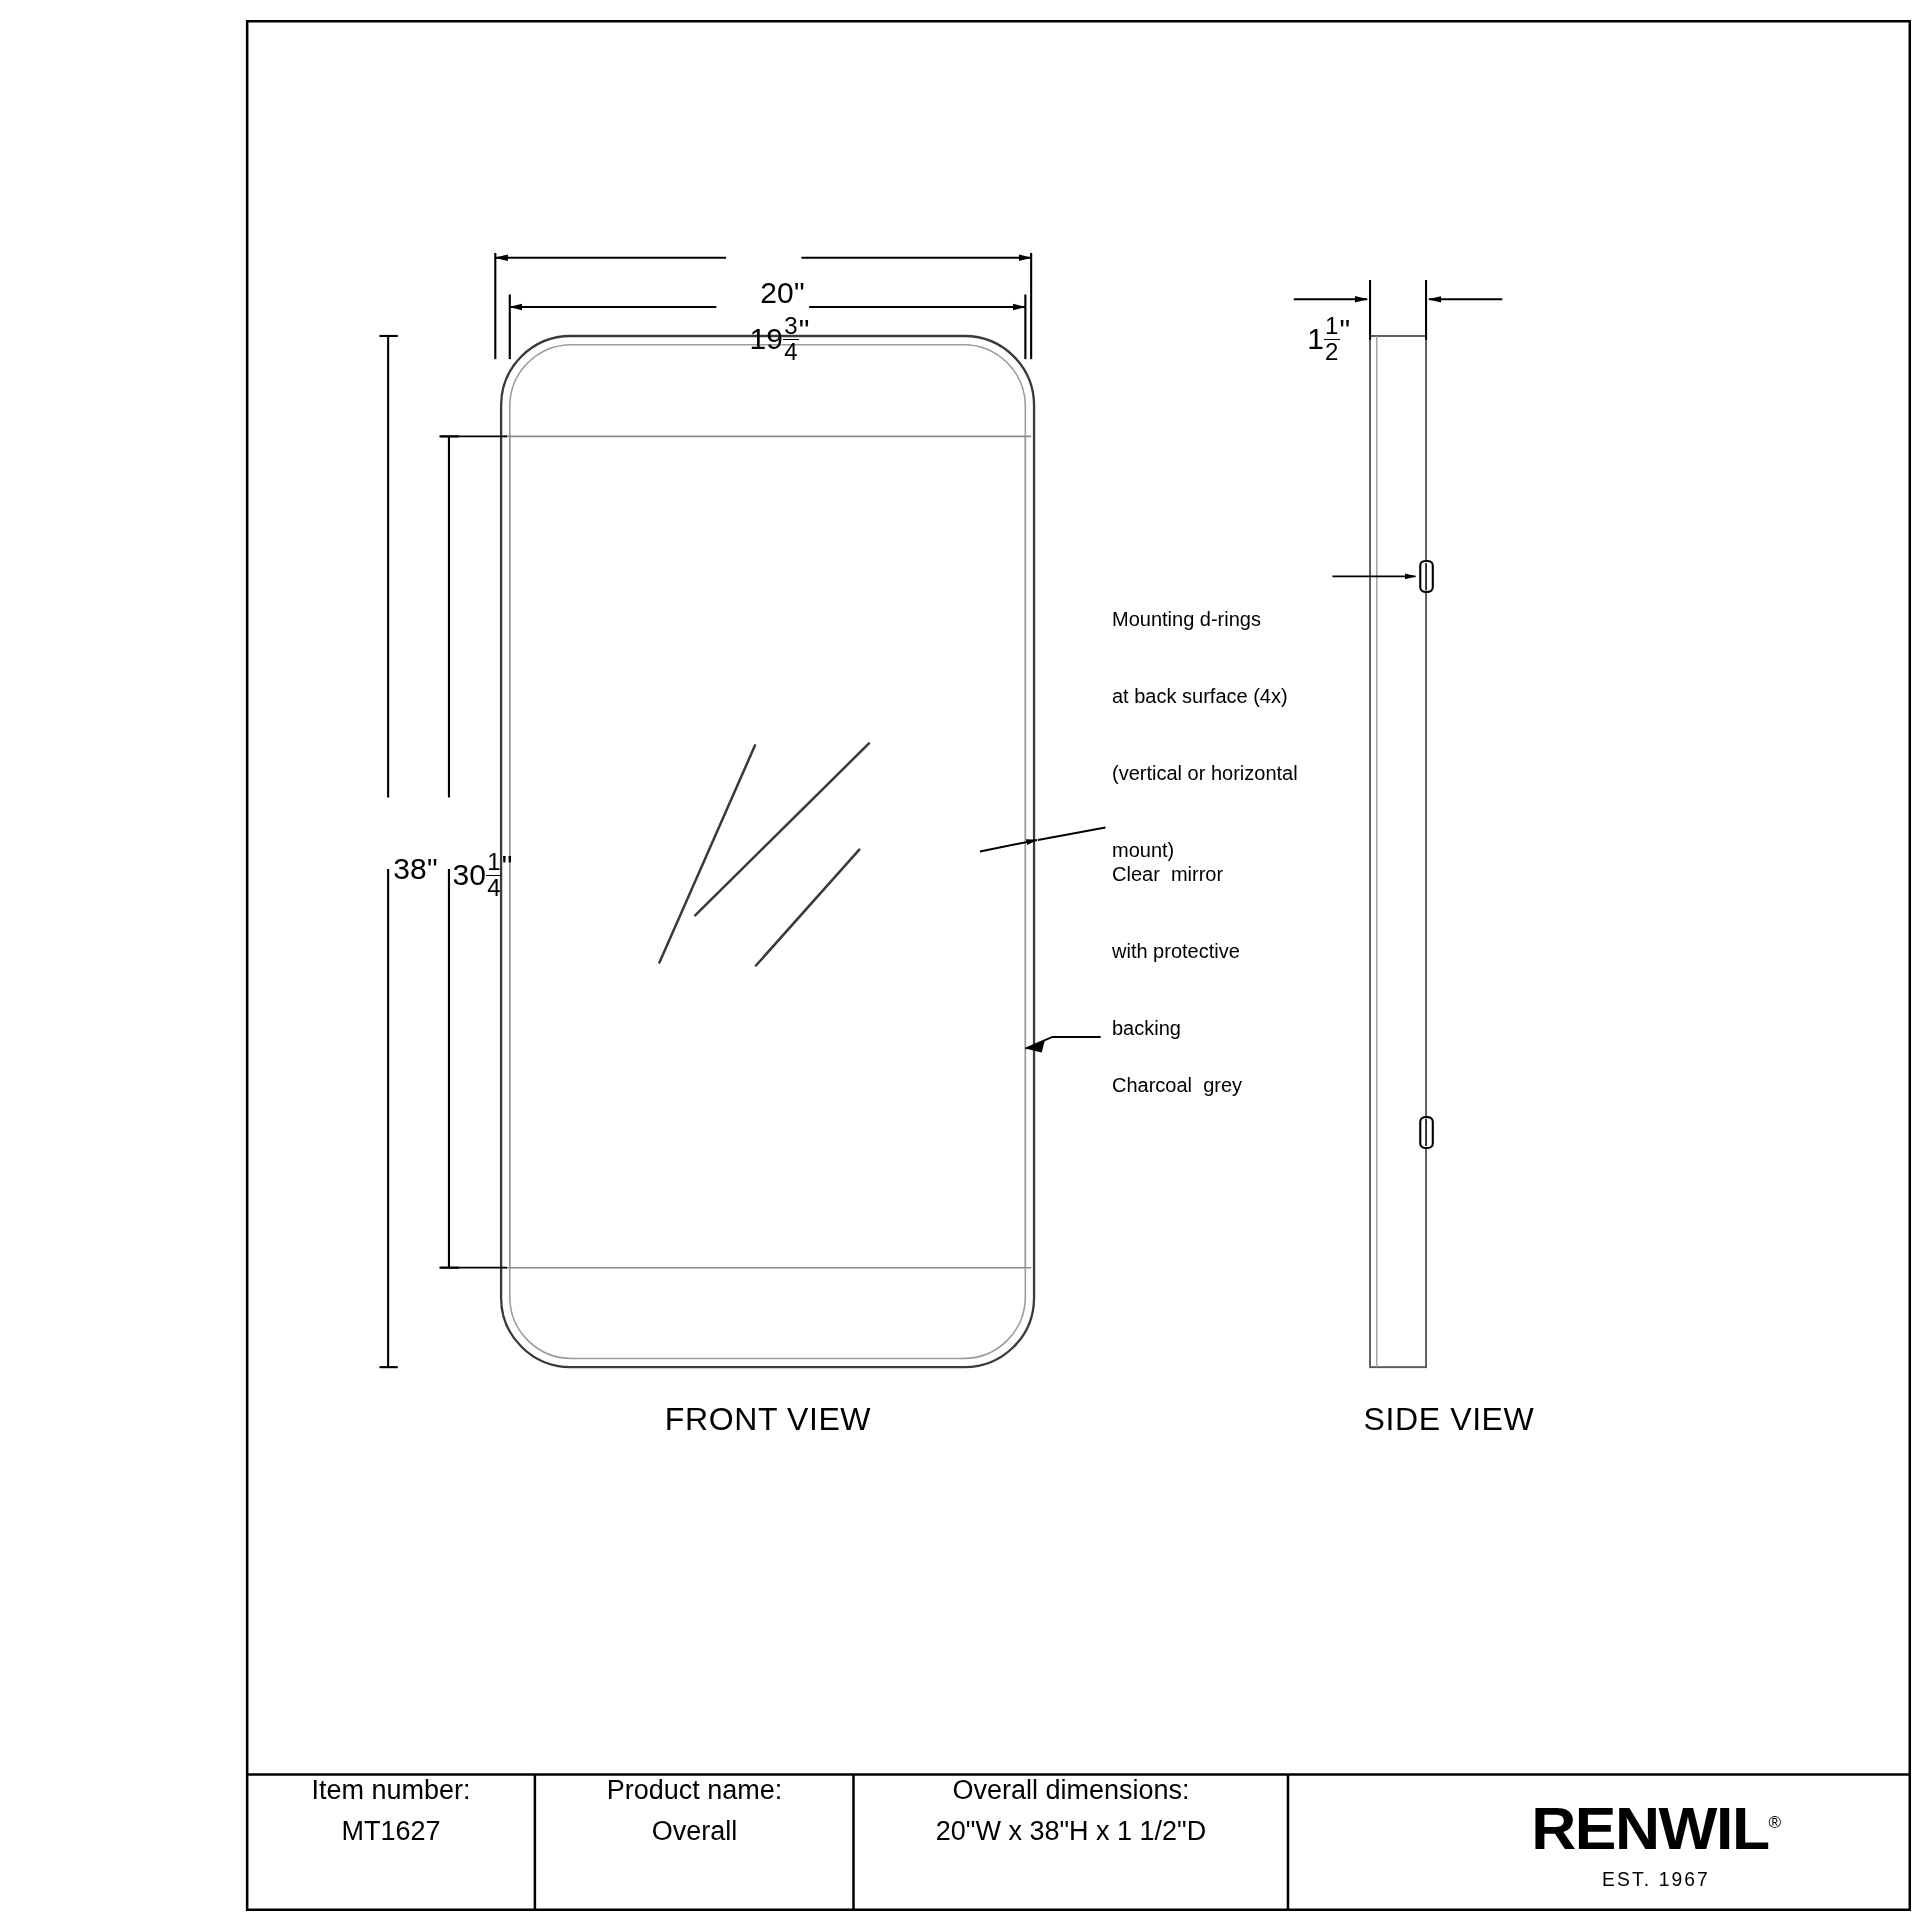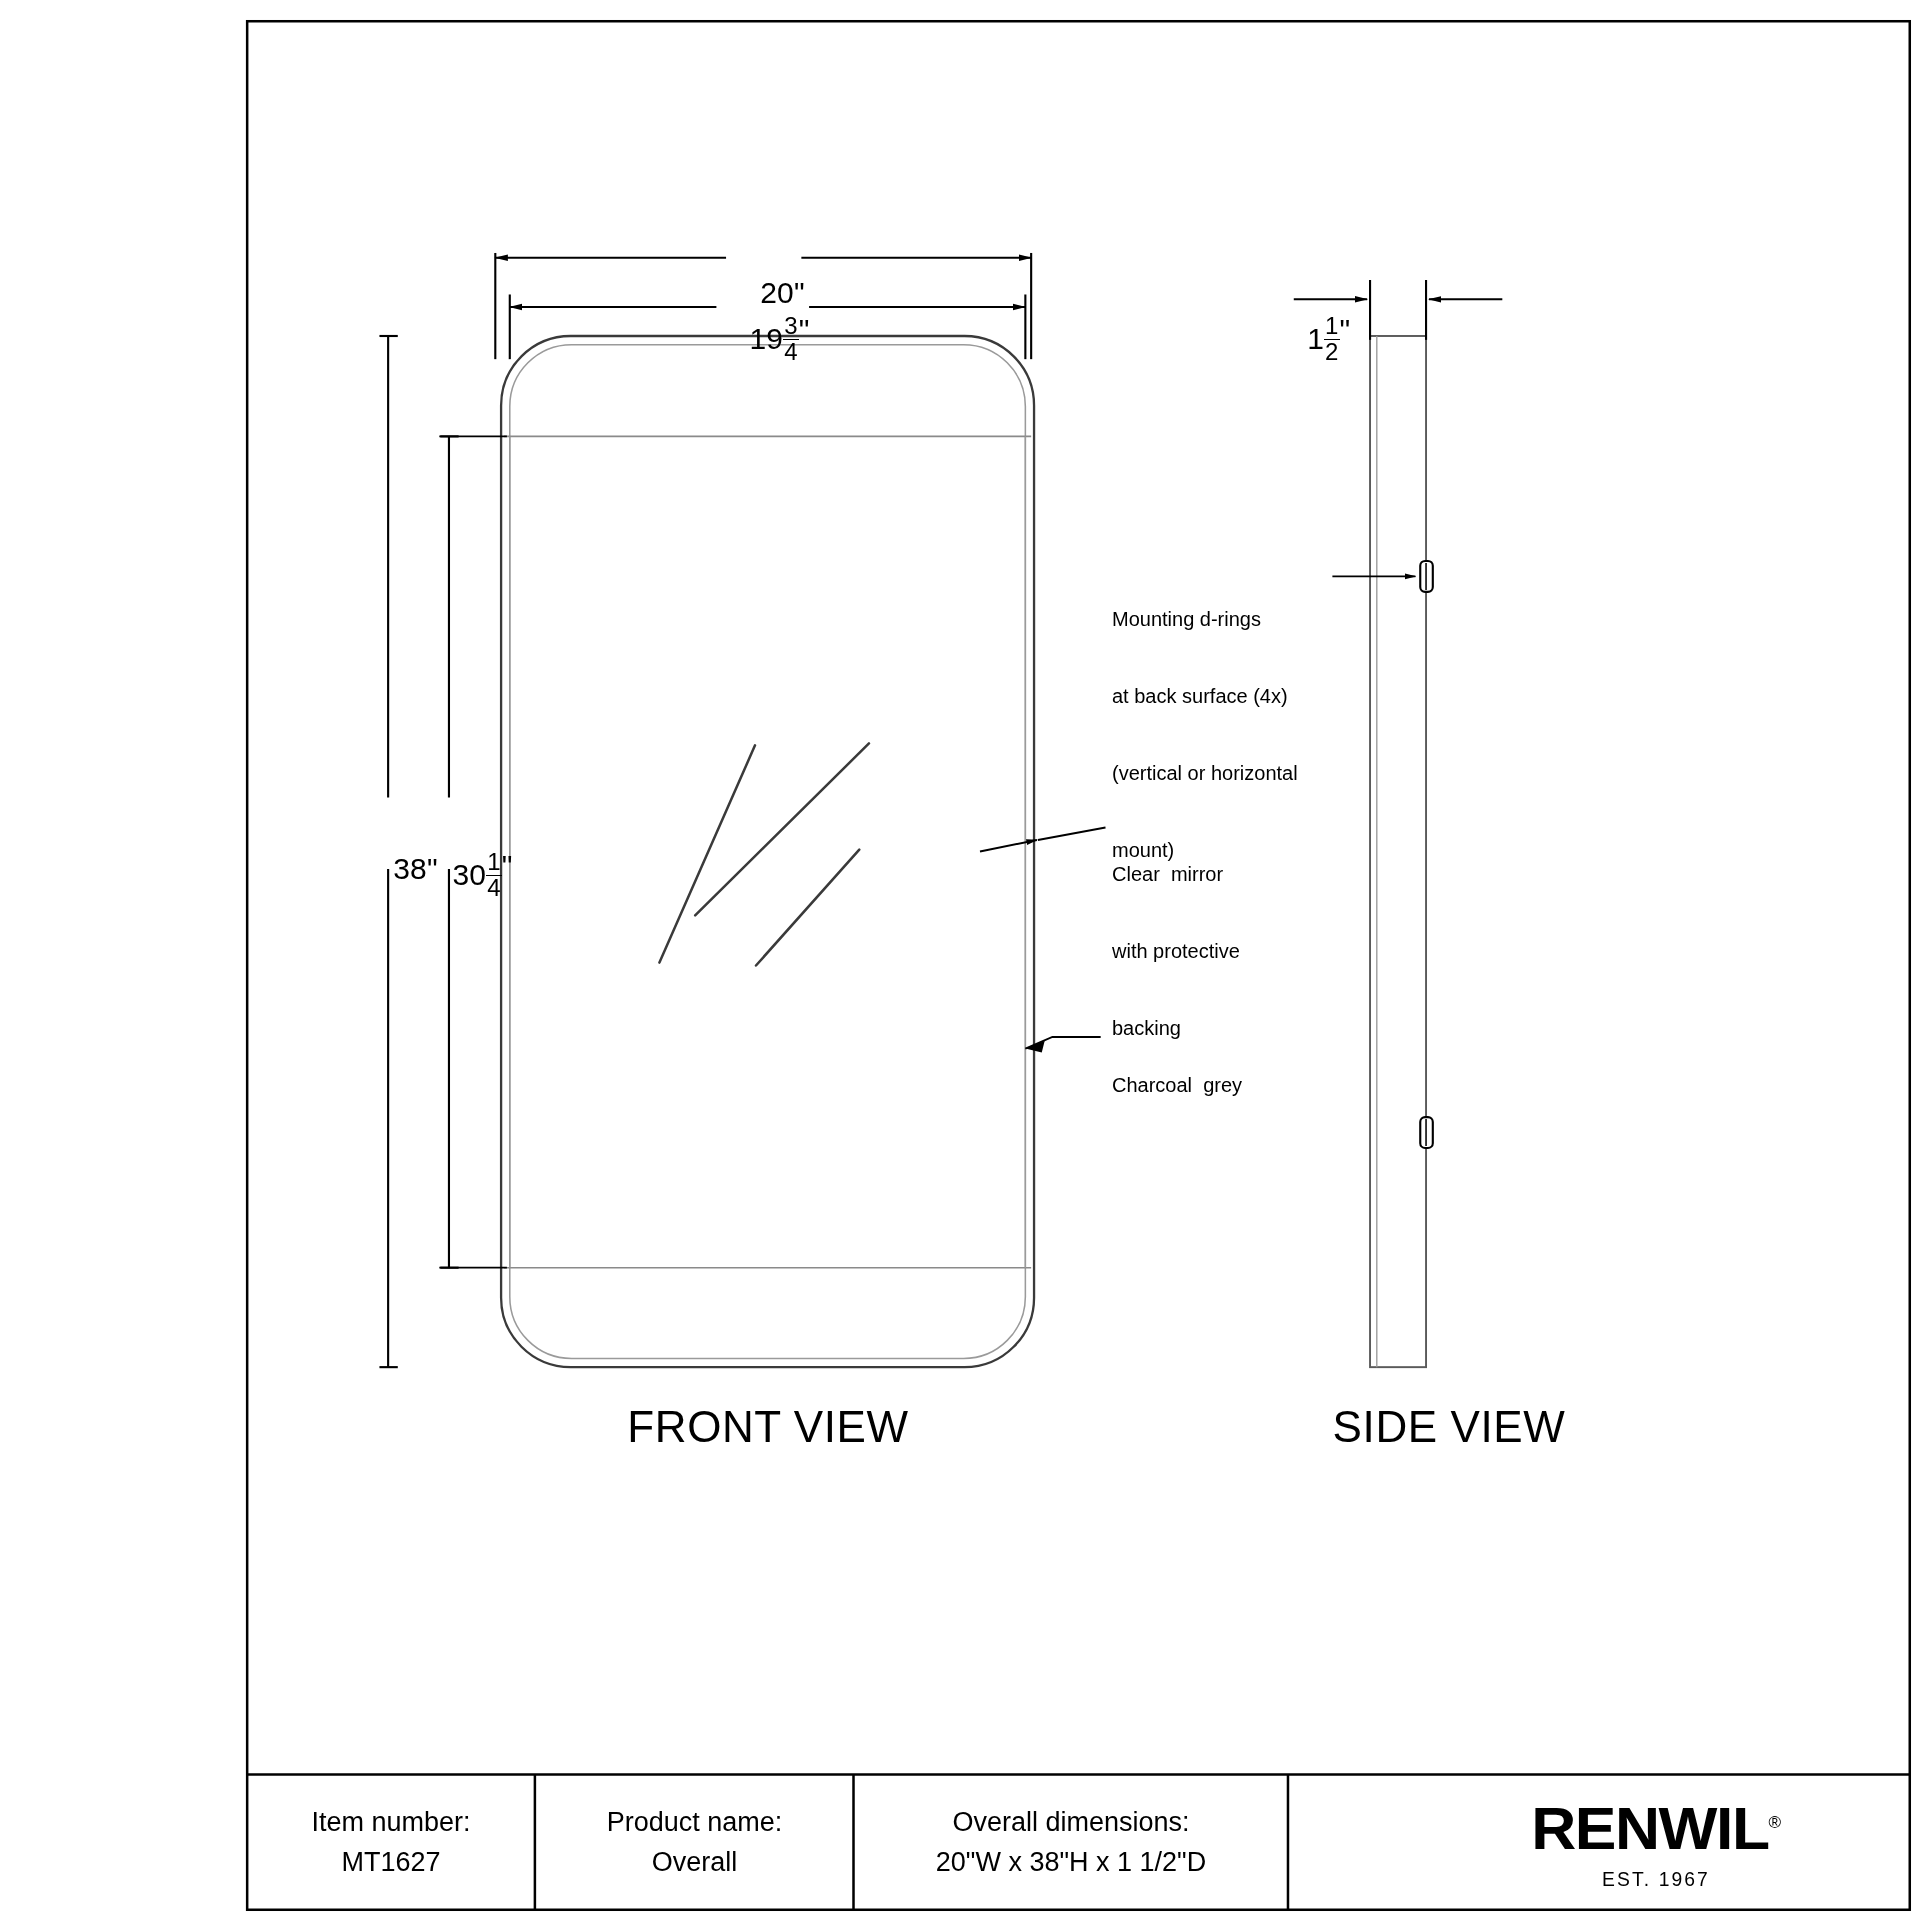--- a/index.html
+++ b/index.html
@@ -33,37 +33,36 @@
   }
   .dim-label {
     font-size: 30px;
     letter-spacing: 0.2px;
   }
   .note {
     font-size: 20px;
     line-height: 1.28;
   }
   .viewlabel {
-    font-size: 44px;
+    font-size: 32px;
     letter-spacing: 0.6px;
   }
   .tb-label {
     font-size: 27px;
     text-align: center;
   }
   .tb-value {
     font-size: 27px;
     text-align: center;
   }
   .tb-cell {
     position: absolute;
     display: flex;
     flex-direction: column;
     align-items: center;
-    justify-content: center;
     gap: 9.7px;
   }
   
   .frac {
     display: inline-flex;
     flex-direction: column;
     align-items: center;
     justify-content: center;
     vertical-align: middle;
     font-size: 0.80em;

